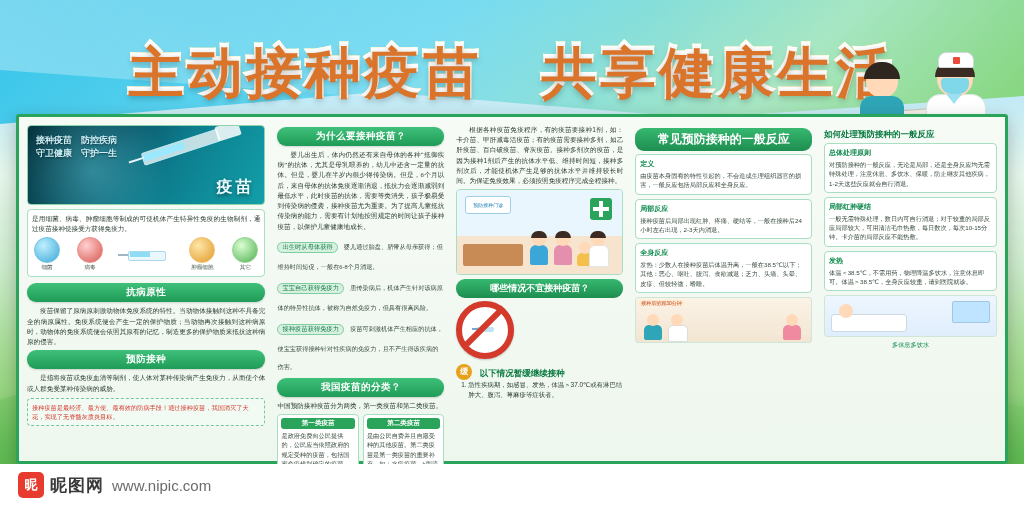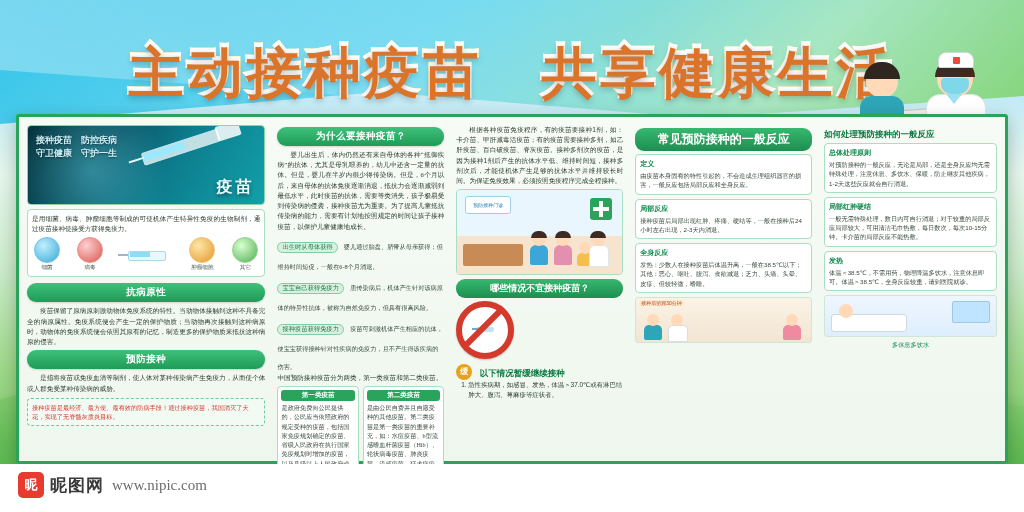--- a/index.html
+++ b/index.html
@@ -184,21 +184,21 @@
   .photo2 .bed{position:absolute;left:6px;bottom:4px;width:74px;height:16px;background:#fff;border:1px solid #cdd9e3;border-radius:3px;}
   .photo2 .kidh{position:absolute;left:14px;bottom:18px;width:14px;height:14px;background:#ffd9b8;border-radius:50%;}
   .photo2 .win{position:absolute;right:6px;top:5px;width:36px;height:20px;background:#bfe4ff;border:1px solid #9ec8e6;border-radius:2px;}
 
   
   .footer{position:absolute;left:0;bottom:0;width:1024px;height:48px;background:#ffffff;}
   .logo{position:absolute;left:18px;top:8px;display:flex;align-items:center;gap:6px;}
   .logo .mark{width:26px;height:26px;border-radius:5px;background:#e83b2f;color:#fff;font-size:13px;font-weight:bold;
     display:flex;align-items:center;justify-content:center;}
   .logo .txt{font-size:17px;font-weight:bold;color:#3a3a3a;letter-spacing:1px;}
-  .logo .url{font-size:15px;color:#6b6b6b;margin-left:2px;font-family:Liberation Serif, serif;}
+  .logo .url{font-size:15px;color:#6b6b6b;margin-left:2px;}
   .idtxt{position:absolute;right:16px;top:16px;font-size:11px;color:#555;}
 </style>
 </head>
 <body>
 
 <div class="stage">
   <div class="bg">
     <div class="bg-top-wave"></div>
     <div class="bg-top-wave2"></div>
     <div class="bg-hill"></div>
@@ -299,20 +299,21 @@
       </div>
       <div style="margin-top:3px;">
         <span class="pill">宝宝自己获得免疫力</span>
         <span class="tiny">患传染病后，机体产生针对该病原体的特异性抗体，被称为自然免疫力，但具有很高风险。</span>
       </div>
       <div style="margin-top:3px;">
         <span class="pill">接种疫苗获得免疫力</span>
         <span class="tiny">疫苗可刺激机体产生相应的抗体，使宝宝获得接种针对性疾病的免疫力，且不产生得该疾病的伤害。</span>
       </div>
 
+      <div class="sec-title" style="margin-top:5px;">我国疫苗的分类？</div>
       <div class="p">中国预防接种疫苗分为两类，第一类疫苗和第二类疫苗。</div>
 
       <div class="twocol">
         <div>
           <div class="hdr-s">第一类疫苗</div>
           <div class="tiny">是政府免费向公民提供的，公民应当依照政府的规定受种的疫苗，包括国家免疫规划确定的疫苗、省级人民政府在执行国家免疫规划时增加的疫苗，以及县级以上人民政府或者其卫生主管部门组织的应急接种或者群体性预防接种所使用的疫苗。如：卡介苗、乙肝疫苗、脊灰疫苗、百白破疫苗、麻疹疫苗、流脑疫苗、乙脑疫苗、甲肝疫苗等。</div>
         </div>
         <div>
           <div class="hdr-s">第二类疫苗</div>
           <div class="tiny">是由公民自费并且自愿受种的其他疫苗。第二类疫苗是第一类疫苗的重要补充，如：水痘疫苗、b型流感嗜血杆菌疫苗（Hib）、轮状病毒疫苗、肺炎疫苗、流感疫苗、狂犬病疫苗等。</div>

